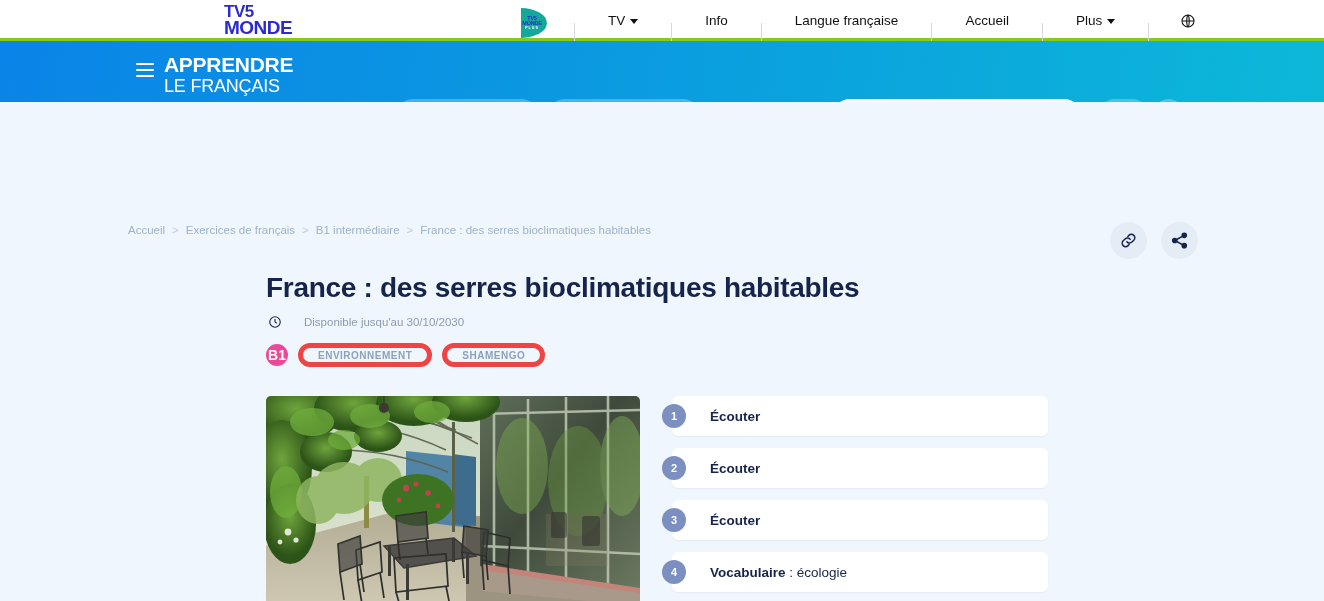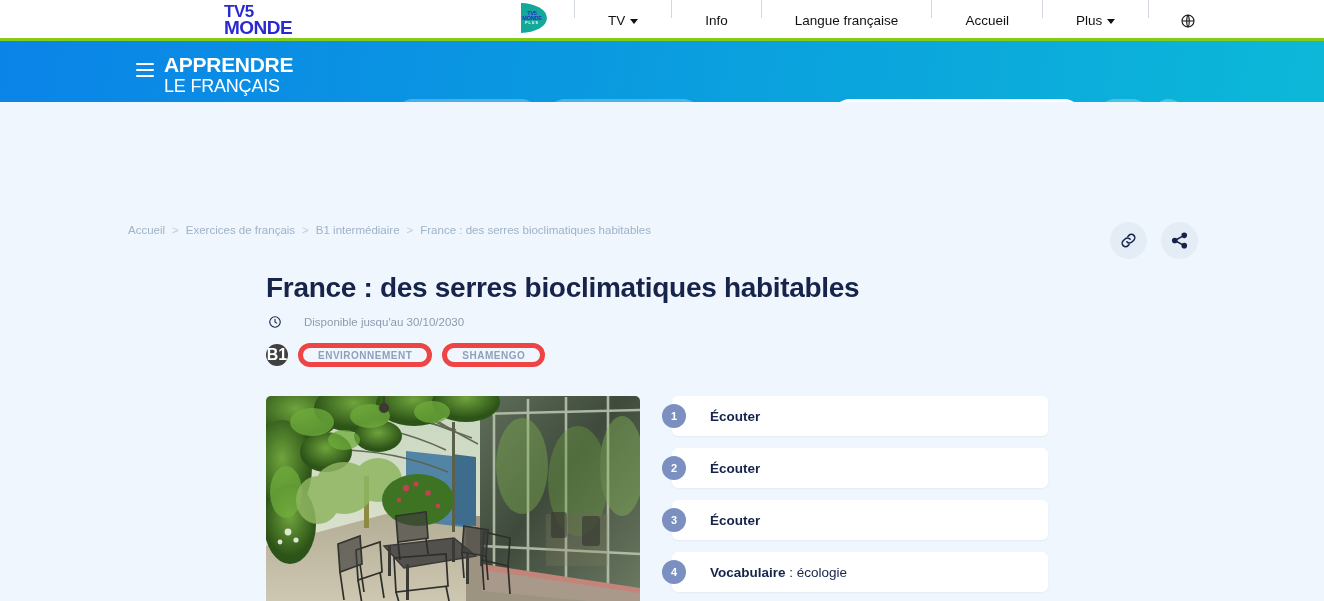--- a/index.html
+++ b/index.html
@@ -24,21 +24,21 @@
     color: #2a2ad0;
     font-weight: bold; line-height: 0.85;
     letter-spacing: -0.5px;
   }
   .tv5-logo .l1 { font-size: 17px; display:block; }
   .tv5-logo .l2 { font-size: 19px; display:block; margin-top:1px; }
 
   .topnav {
     position: absolute; left: 515px; top: 0;
     height: 41px;
-    display: flex; align-items: flex-start; gap: 16px;
+    display: flex; align-items: flex-end; gap: 16px;
   }
   .plus-badge {
     width: 34px; height: 36px;
     position: relative;
     display:flex; align-items:center; justify-content:center;
     margin-right: 8px;
   }
   .plus-badge .crescent {
     position: absolute; left: 6px; top: 3px;
     width: 26px; height: 30px;
@@ -151,21 +151,21 @@
 
   .availrow {
     position:absolute; left:268px; top:213px;
     display:flex; align-items:center; gap:22px;
     font-size:11.5px; color:#8c9cb0;
   }
 
   .tagrow { position:absolute; left:266px; top:241px; display:flex; align-items:center; gap:10px; }
   .lvl-badge {
     width:22px;height:22px;border-radius:50%;
-    background:#404040; color:#fff; font-size:16px; font-weight:bold;
+    background:#ec4899; color:#fff; font-size:14px; font-weight:bold;
     display:flex;align-items:center;justify-content:center;
   }
   .pill-tag {
     height:24px; padding:0 15px;
     border:5px solid #ef4444; border-radius:13px;
     color:#8fa0bb; font-size:10px; font-weight:bold; letter-spacing:0.5px;
     display:flex;align-items:center; cursor:pointer; background:transparent;
   }
 
   

